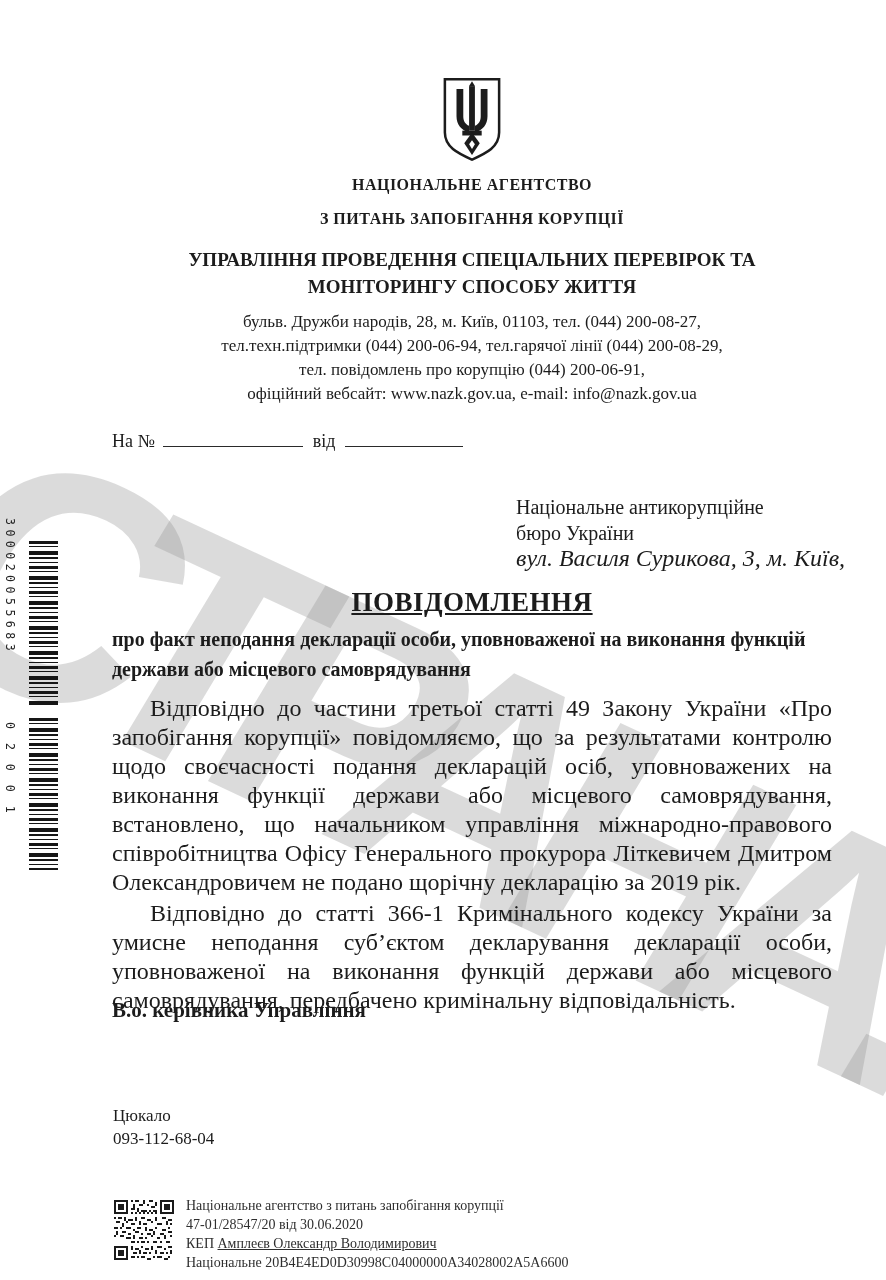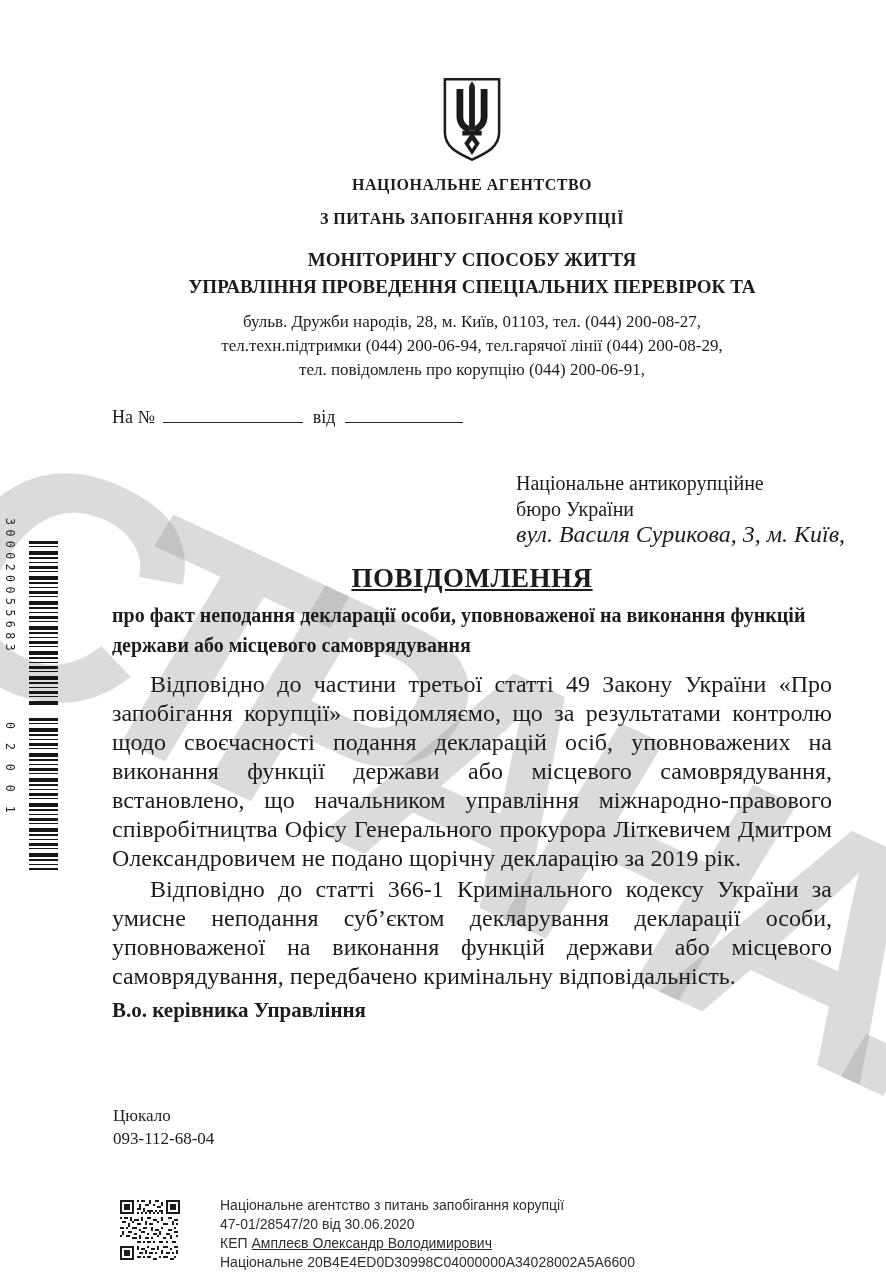--- a/index.html
+++ b/index.html
@@ -38,21 +38,21 @@
   .doc-title{width:720px;margin:16px 0 0 112px;text-align:center;font-weight:bold;font-size:27px;letter-spacing:0.5px;text-decoration:underline;}
   .doc-subtitle{width:720px;margin:6px 0 0 112px;text-align:left;font-weight:bold;font-size:20px;line-height:30px;}
   
   .para{width:720px;margin:10px 0 0 112px;font-size:24px;line-height:29px;text-align:justify;text-indent:38px;}
   .para+.para{margin-top:2px;}
   
   .sig-row{position:absolute;left:112px;top:998px;width:722px;display:flex;justify-content:space-between;font-weight:bold;font-size:21px;z-index:1;text-align:center;}
   
   .executor{position:absolute;left:113px;top:1104px;font-size:17px;line-height:23px;z-index:1;}
   
-  .stamp{position:absolute;left:120px;top:1196px;display:flex;z-index:1;font-family:Liberation Sans, sans-serif;gap:28px;}
+  .stamp{position:absolute;left:114px;top:1196px;display:flex;z-index:1;font-family:Liberation Serif, serif;}
   .qr{width:60px;height:60px;margin-top:4px;}
   .stamp-text{margin-left:12px;font-size:14px;line-height:19px;color:#2e2e2e;}
   .stamp-text .u{text-decoration:underline;}
   
   .bc-digits{position:absolute;left:17px;font-family:"DejaVu Sans Mono",monospace;font-size:11.5px;color:#222;transform:rotate(90deg);transform-origin:0 0;white-space:nowrap;z-index:1;}
   .bc-digits-1{top:518px;letter-spacing:4.5px;}
   .bc-digits-2{top:722px;letter-spacing:14px;}
   .bc-bars{position:absolute;left:29px;width:29px;z-index:1;
     background:repeating-linear-gradient(to bottom,
       #161616 0 3px, rgba(0,0,0,0) 3px 5px,
@@ -92,28 +92,29 @@
       <path d="M32 66 l-3 4 3 5 3 -5 Z" fill="#ffffff"></path>
     </svg>
   </div>
 
   <div class="agency">
     <div class="agency-line">НАЦІОНАЛЬНЕ АГЕНТСТВО</div>
     <div class="agency-line">З ПИТАНЬ ЗАПОБІГАННЯ КОРУПЦІЇ</div>
   </div>
 
   <div class="dept">
+    <div class="dept-line">УПРАВЛІННЯ ПРОВЕДЕННЯ СПЕЦІАЛЬНИХ ПЕРЕВІРОК ТА</div>
     <div class="dept-line">МОНІТОРИНГУ СПОСОБУ ЖИТТЯ</div>
-    <div class="dept-line">УПРАВЛІННЯ ПРОВЕДЕННЯ СПЕЦІАЛЬНИХ ПЕРЕВІРОК ТА</div>
   </div>
 
   <div class="addr">
     <div class="addr-line">бульв. Дружби народів, 28, м. Київ, 01103, тел. (044) 200-08-27,</div>
     <div class="addr-line">тел.техн.підтримки (044) 200-06-94, тел.гарячої лінії (044) 200-08-29,</div>
     <div class="addr-line">тел. повідомлень про корупцію (044) 200-06-91,</div>
+    <div class="addr-line">офіційний вебсайт: www.nazk.gov.ua, e-mail: info@nazk.gov.ua</div>
   </div>
 
   <div class="refline">
     <span>На №</span><span class="blank blank1"></span><span>від</span><span class="blank blank2"></span>
   </div>
 
   <div class="recipient">
     <div class="bold-line">Національне антикорупційне</div>
     <div class="bold-line">бюро України</div>
     <div class="norm-line">вул. Василя Сурикова, 3, м. Київ,</div>

